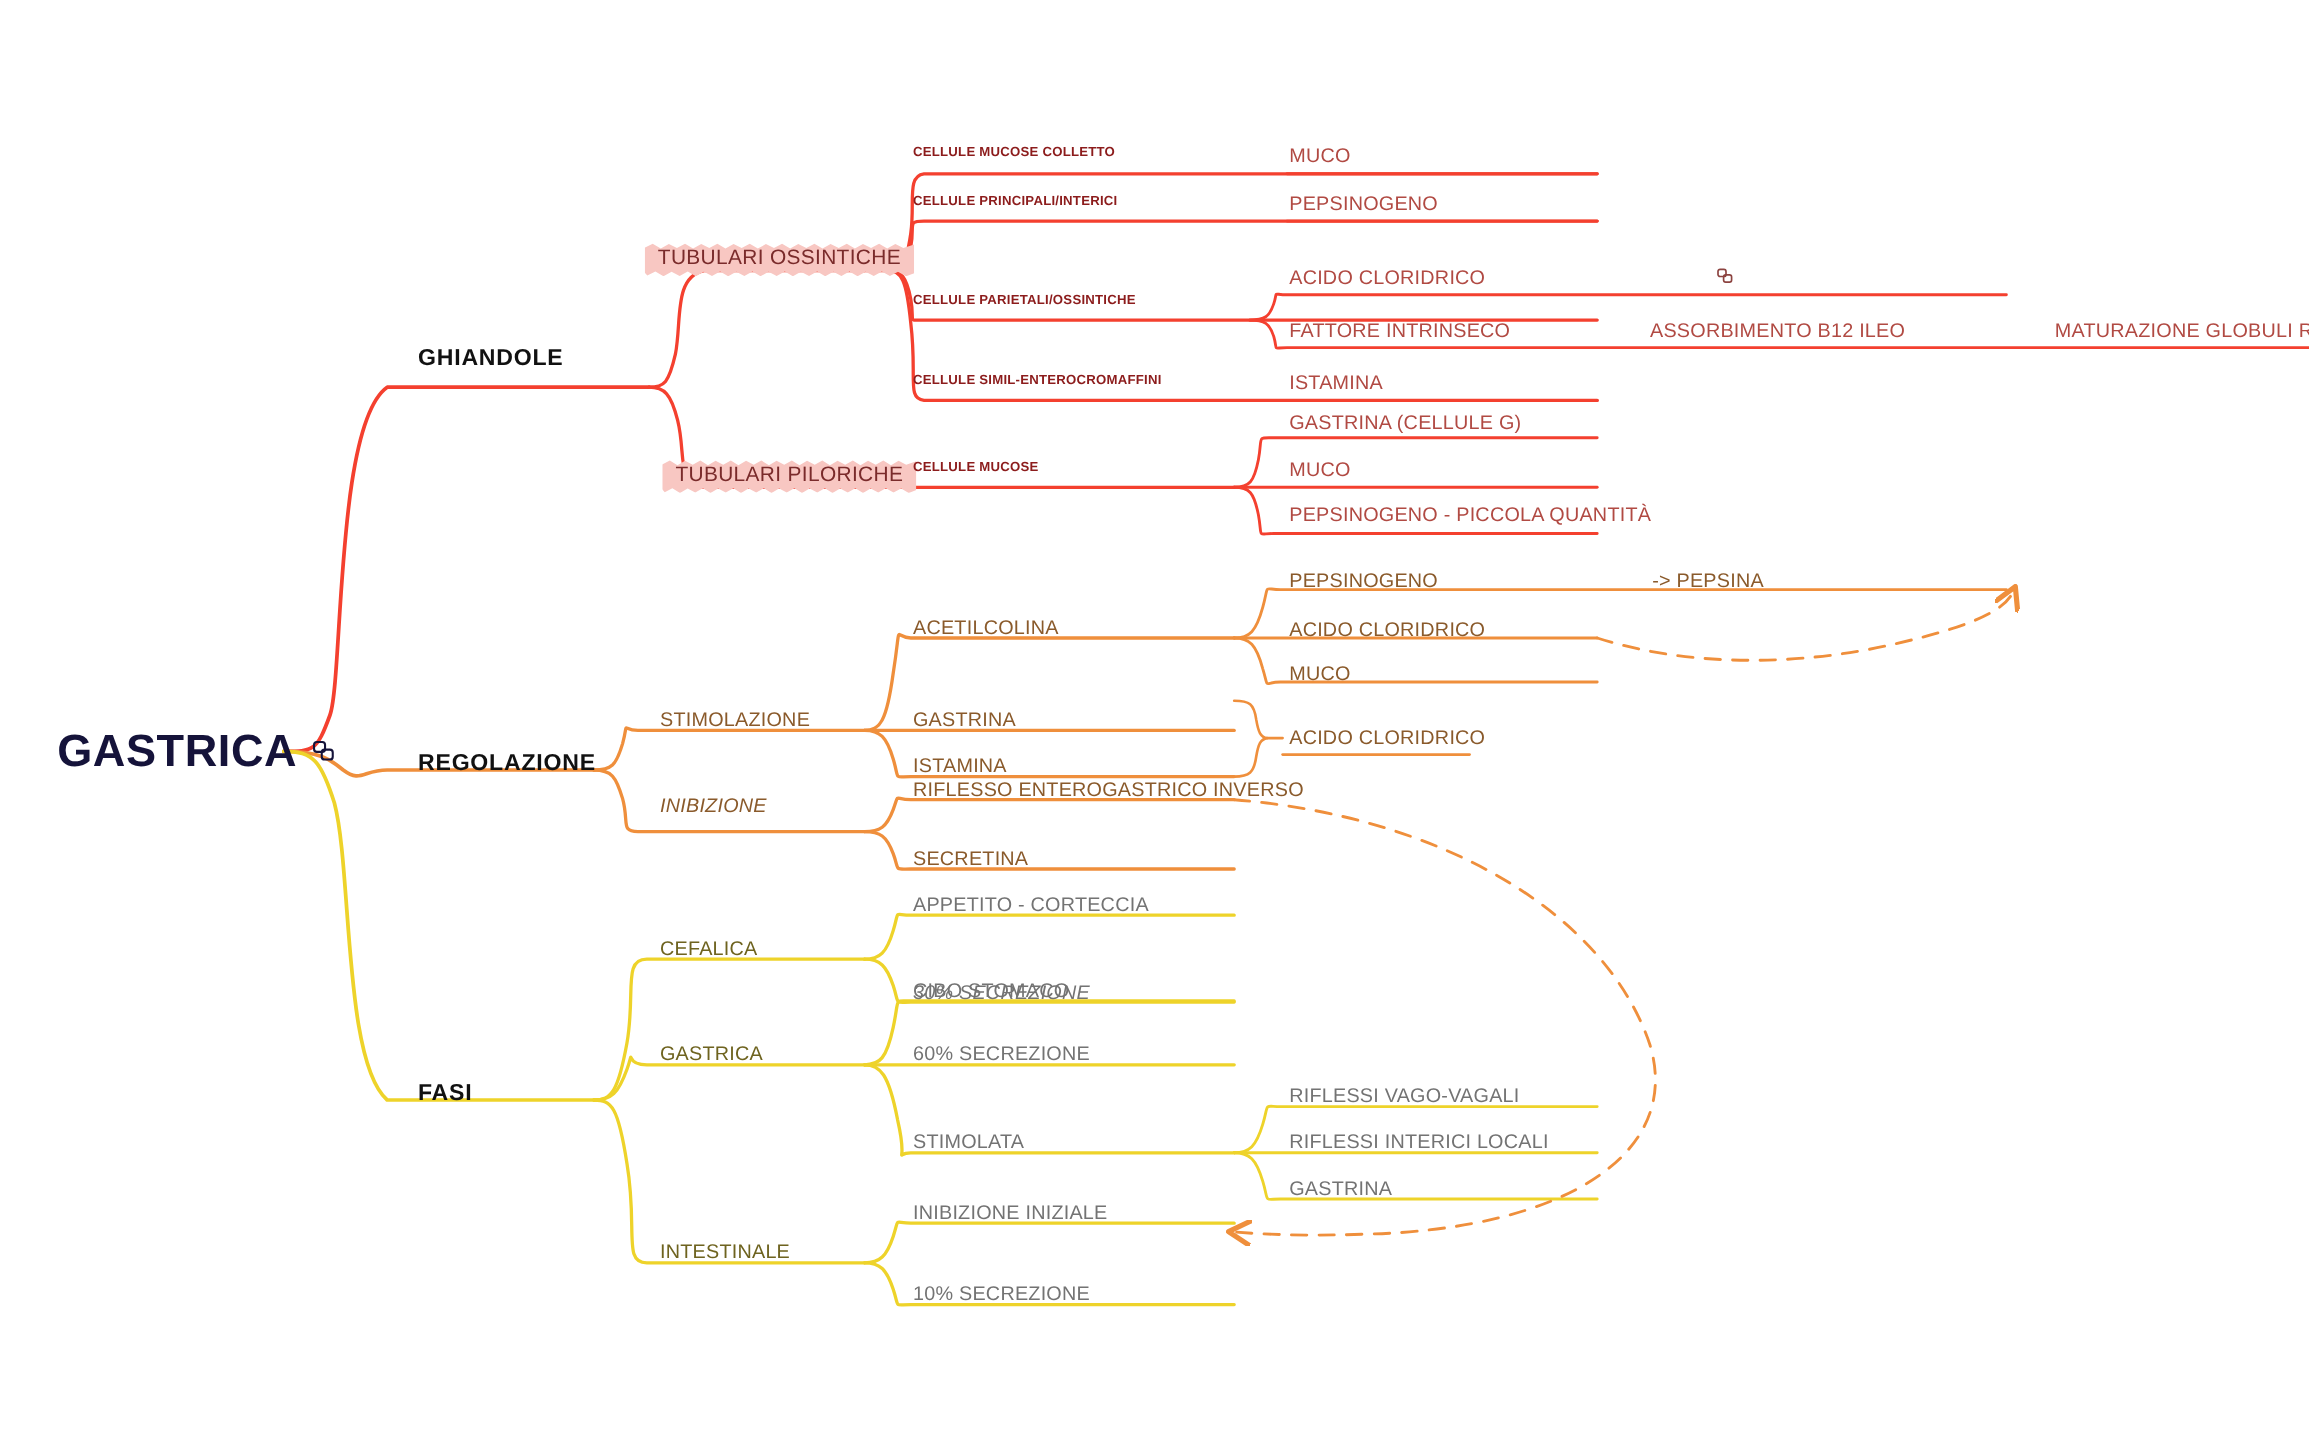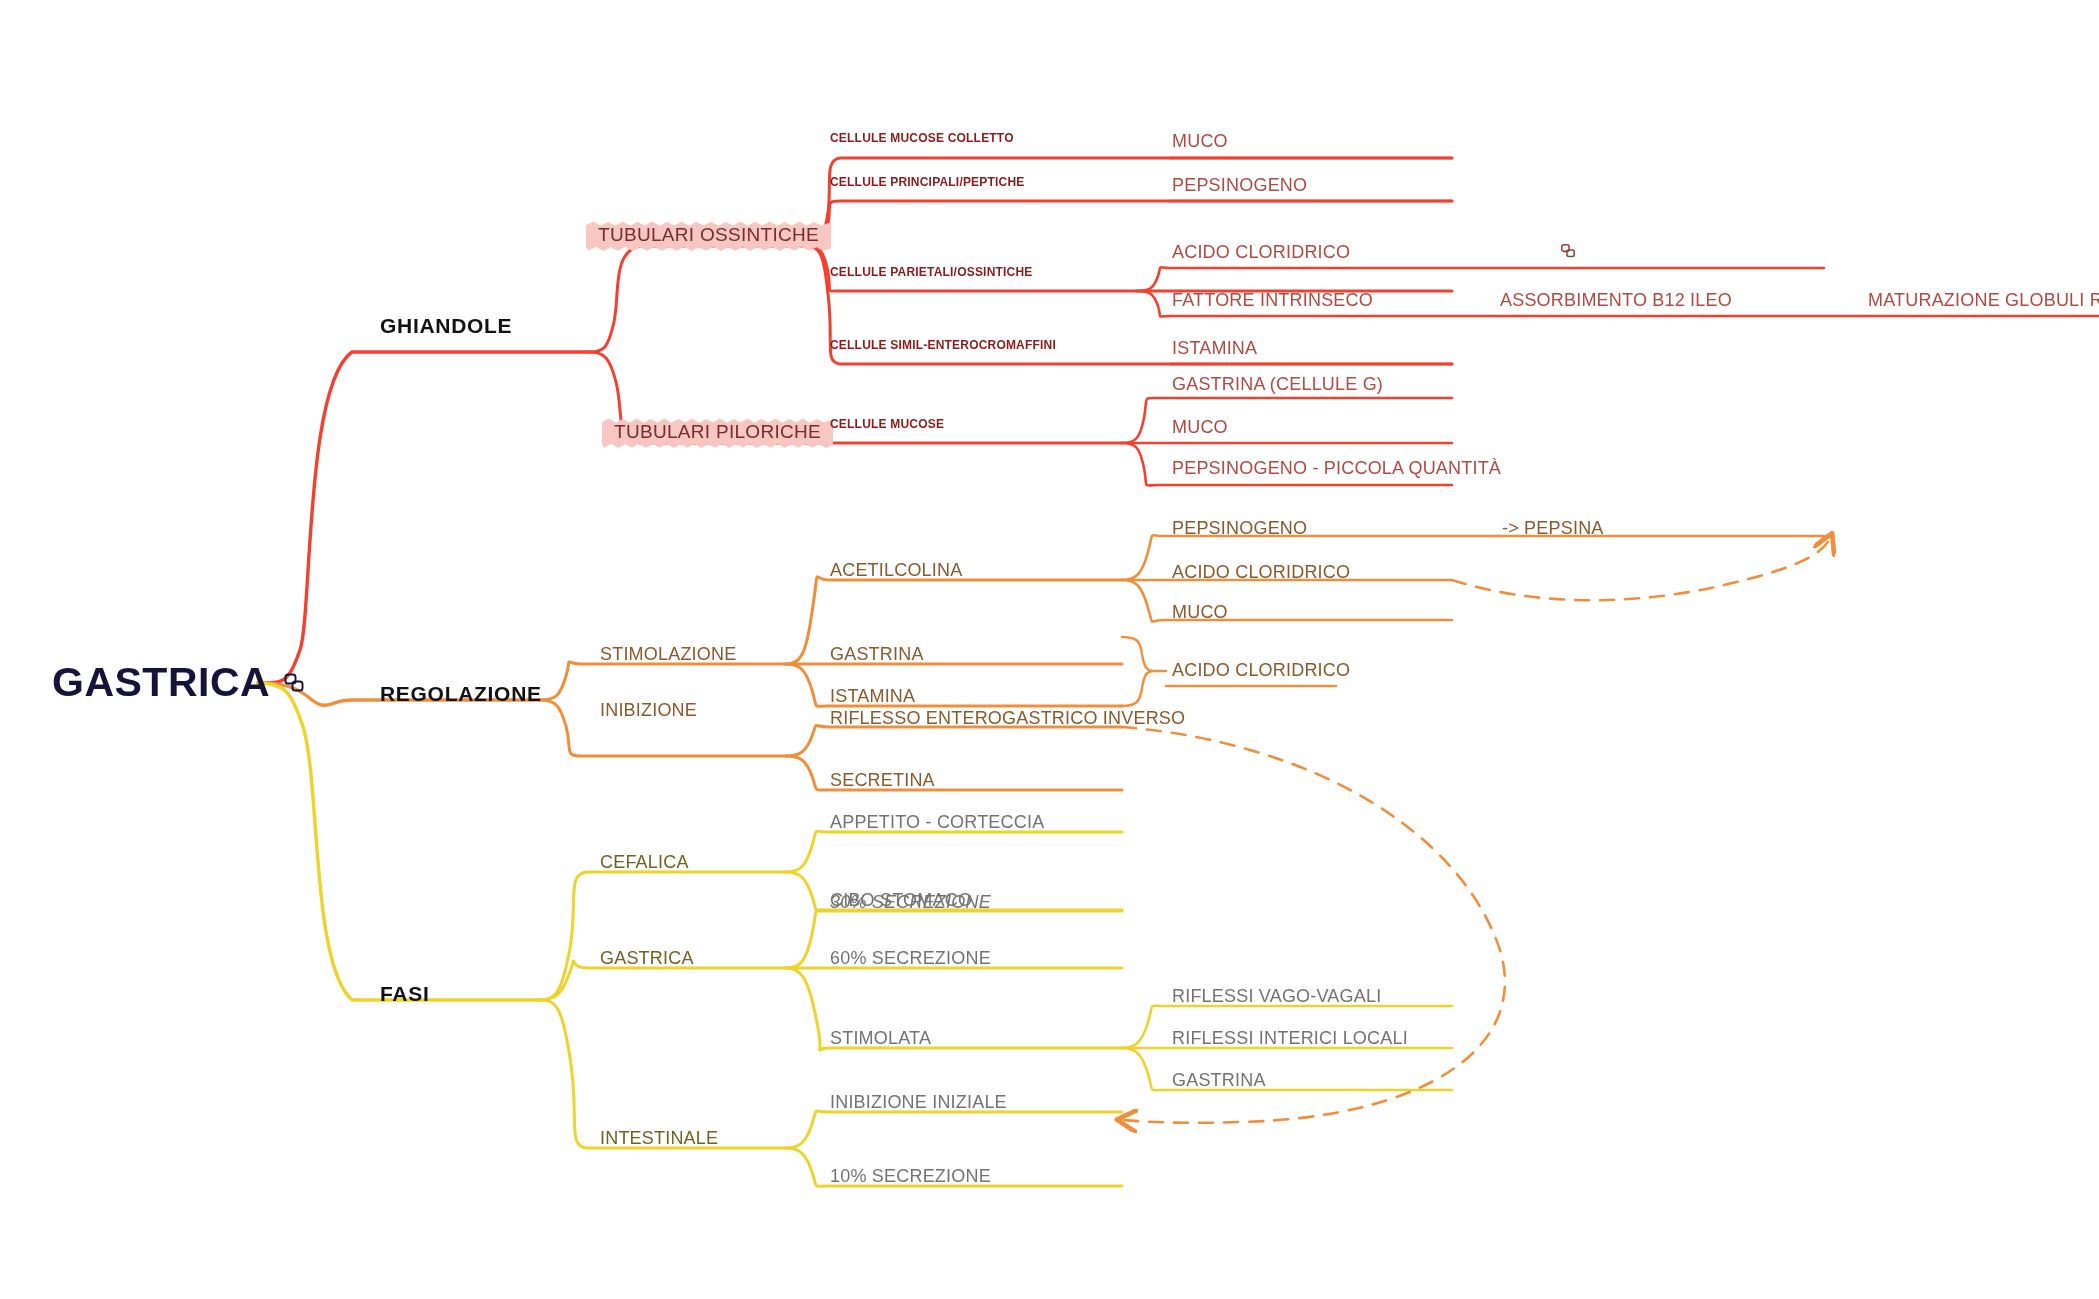--- a/index.html
+++ b/index.html
@@ -142,21 +142,21 @@
   <div class="node lvl1" style="left:380px; top:982px;text-align:right;">FASI</div>
 
   <div class="node" style="left:586px; top:219px;">
     <span class="badge"><span class="hl"></span><span class="txt">TUBULARI OSSINTICHE</span></span>
   </div>
   <div class="node" style="left:586px; top:416px;padding-left:16px;">
     <span class="badge"><span class="hl"></span><span class="txt">TUBULARI PILORICHE</span></span>
   </div>
 
   <div class="node cellbold" style="left:830px; top:131px;">CELLULE MUCOSE COLLETTO</div>
-  <div class="node cellbold" style="left:830px; top:175px;">CELLULE PRINCIPALI/PEPTICHE</div>
+  <div class="node cellbold" style="left:830px; top:175px;">CELLULE PRINCIPALI/INTERICI</div>
   <div class="node cellbold" style="left:830px; top:265px;">CELLULE PARIETALI/OSSINTICHE</div>
   <div class="node cellbold" style="left:830px; top:338px;">CELLULE SIMIL-ENTEROCROMAFFINI</div>
   <div class="node cellbold" style="left:830px; top:417px;">CELLULE MUCOSE</div>
 
   <div class="node redleaf" style="left:1172px; top:131px;">MUCO</div>
   <div class="node redleaf" style="left:1172px; top:175px;">PEPSINOGENO</div>
 
   <div class="node redleaf" style="left:1172px; top:242px; display:flex; align-items:center; gap:210px;">
     <span>ACIDO CLORIDRICO</span>
     <span class="lnk">
@@ -172,21 +172,21 @@
   <div class="node redleaf" style="left:1500px; top:290px;">ASSORBIMENTO B12 ILEO</div>
   <div class="node redleaf" style="left:1868px; top:290px;">MATURAZIONE GLOBULI ROSSI</div>
 
   <div class="node redleaf" style="left:1172px; top:338px;">ISTAMINA</div>
 
   <div class="node redleaf" style="left:1172px; top:374px;">GASTRINA (CELLULE G)</div>
   <div class="node redleaf" style="left:1172px; top:417px;">MUCO</div>
   <div class="node redleaf" style="left:1172px; top:458px;">PEPSINOGENO - PICCOLA QUANTITÀ</div>
 
   <div class="node orangemid" style="left:600px; top:644px;">STIMOLAZIONE</div>
-  <div class="node orangemid" style="left:600px; top:700px;">INIBIZIONE</div>
+  <div class="node orangemid" style="left:600px; top:722px;font-style:italic;">INIBIZIONE</div>
 
   <div class="node orangeleaf" style="left:830px; top:560px;">ACETILCOLINA</div>
   <div class="node orangeleaf" style="left:830px; top:644px;">GASTRINA</div>
   <div class="node orangeleaf" style="left:830px; top:686px;">ISTAMINA</div>
 
   <div class="node orangeleaf" style="left:1172px; top:518px;">PEPSINOGENO</div>
   <div class="node orangeleaf" style="left:1502px; top:518px;">-&gt; PEPSINA</div>
   <div class="node orangeleaf" style="left:1172px; top:562px;">ACIDO CLORIDRICO</div>
   <div class="node orangeleaf" style="left:1172px; top:602px;">MUCO</div>
 

